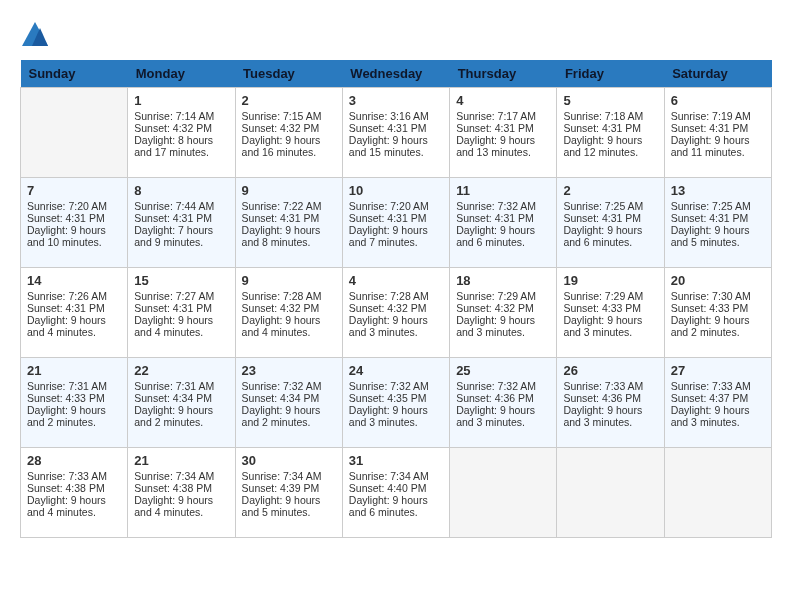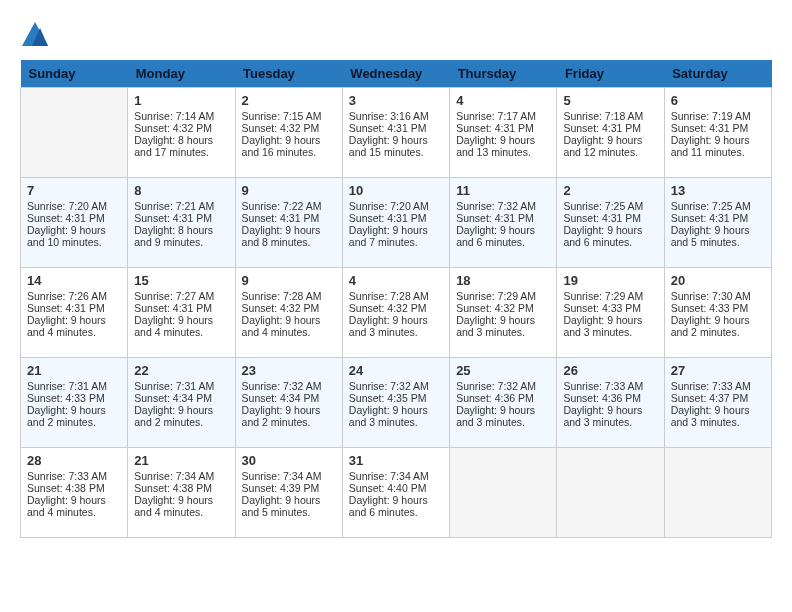--- a/index.html
+++ b/index.html
@@ -167,23 +167,23 @@
       </tr>
       <tr>
         <td>
           <span class="day-number">7</span>
           <div>Sunrise: 7:20 AM</div>
           <div>Sunset: 4:31 PM</div>
           <div>Daylight: 9 hours and 10 minutes.</div>
         </td>
         <td>
           <span class="day-number">8</span>
-          <div>Sunrise: 7:21 AM</div>
-          <div>Sunset: 4:31 PM</div>
-          <div>Daylight: 8 hours and 9 minutes.</div>
+          <div>Sunrise: 7:44 AM</div>
+          <div>Sunset: 4:31 PM</div>
+          <div>Daylight: 7 hours and 9 minutes.</div>
         </td>
         <td>
           <span class="day-number">9</span>
           <div>Sunrise: 7:22 AM</div>
           <div>Sunset: 4:31 PM</div>
           <div>Daylight: 9 hours and 8 minutes.</div>
         </td>
         <td>
           <span class="day-number">10</span>
           <div>Sunrise: 7:20 AM</div>

